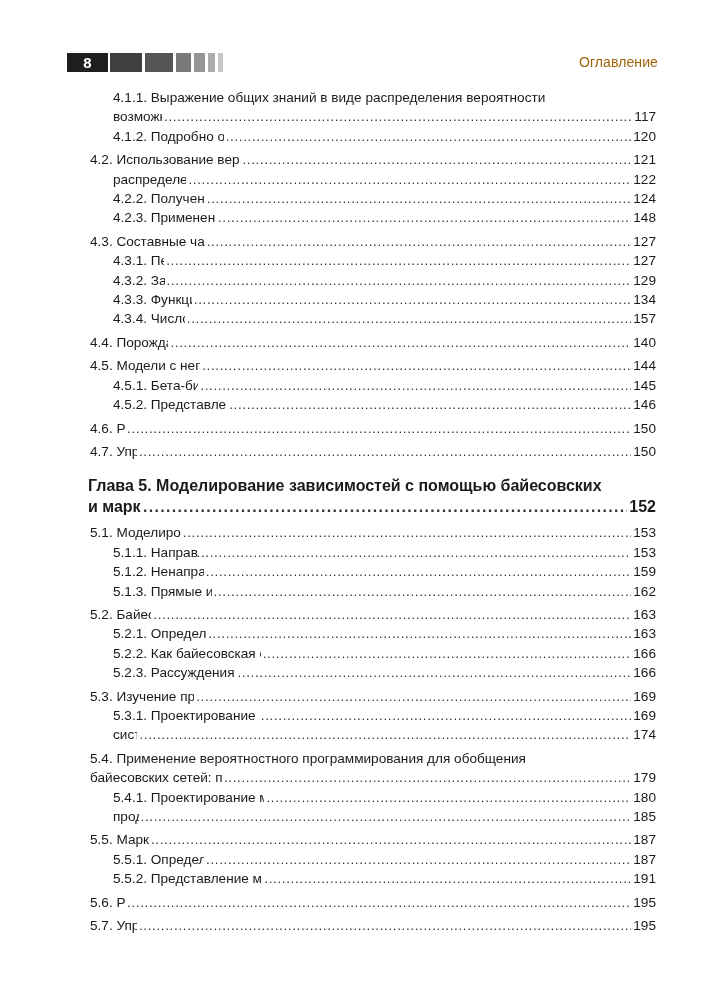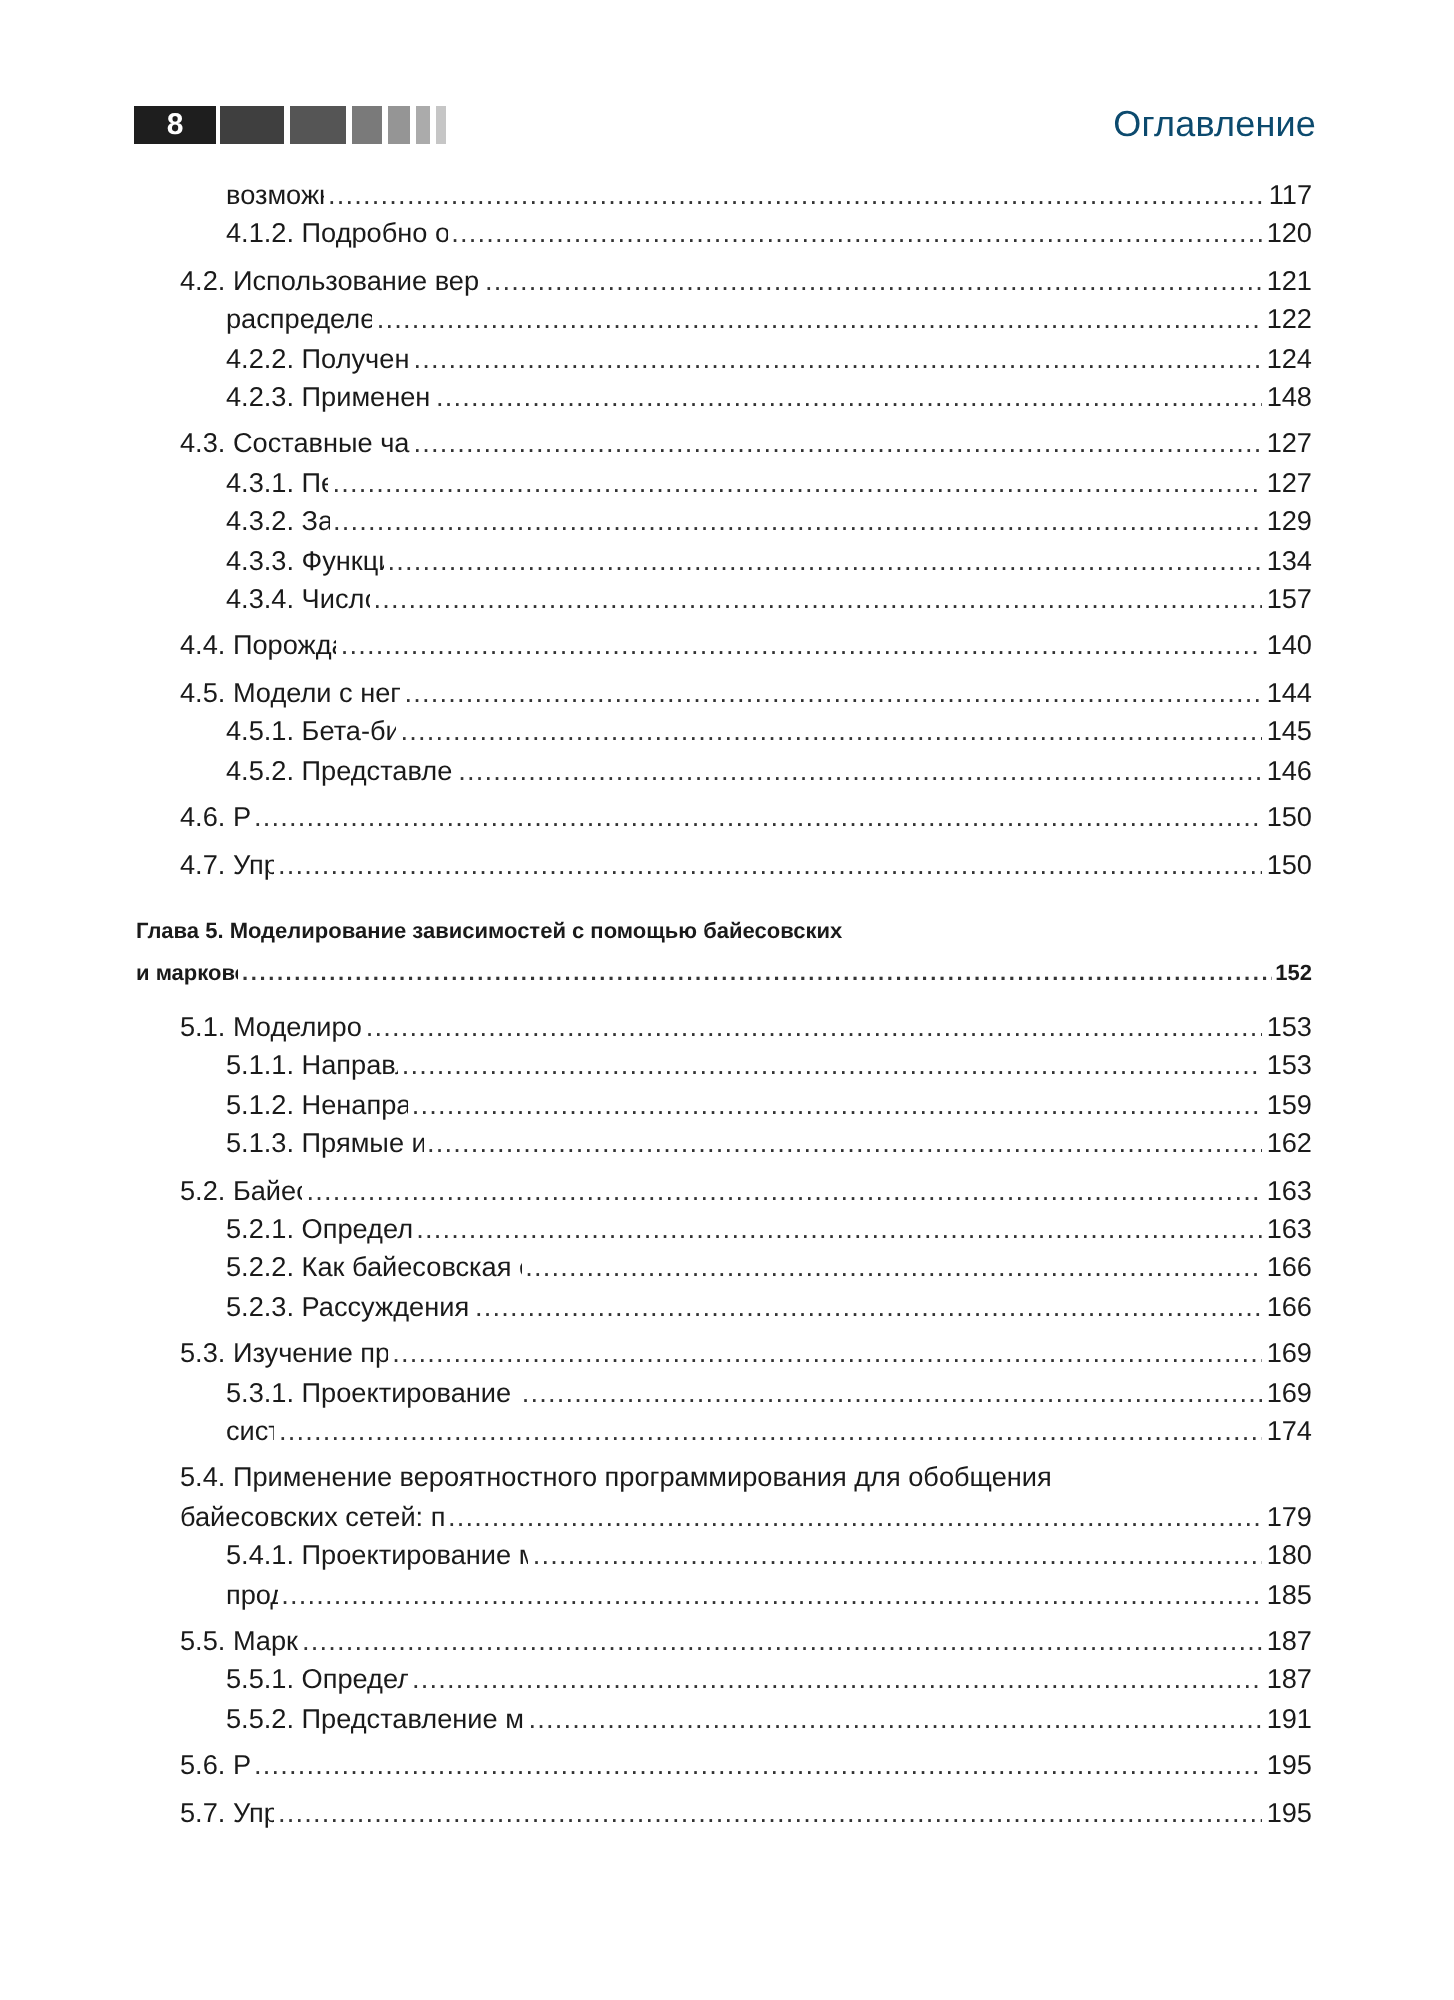--- a/index.html
+++ b/index.html
@@ -3,55 +3,56 @@
   <meta charset="utf-8">
   <style>
     html, body { margin: 0; padding: 0; background: #ffffff; }
     body { width: 727px; height: 1000px; position: relative; overflow: hidden;
            font-family: "Liberation Sans", sans-serif; color: #1a1a1a; }
     .header { position: absolute; left: 0; top: 0; width: 727px; height: 80px; }
     .page-num { position: absolute; left: 67px; top: 53px; width: 41px; height: 19px;
                 background: #1e1e1e; color: #fff; font-weight: bold; font-size: 15px;
                 line-height: 19px; text-align: center; }
     .blk { position: absolute; top: 53px; height: 19px; }
-    .running-title { position: absolute; right: 69px; top: 53px; font-size: 18px; line-height: 19px;
-                     color: #0c4a6e; letter-spacing: 0.1px; }
+    .running-title { position: absolute; right: 69px; top: 53px; font-size: 14px; line-height: 19px;
+                     color: #a16207; letter-spacing: 0.1px; }
     .toc { position: absolute; left: 68px; top: 88px; width: 588px; }
     .row { display: flex; align-items: baseline; font-size: 13.6px; line-height: 19.4px;
            white-space: nowrap; }
     .row .t { flex: 0 1 auto; overflow: hidden; }
     .row .dots { flex: 1 1 auto; overflow: hidden; margin: 0 2px; color: #333;
                  letter-spacing: 0.6px; }
     .row .dots::before { content: "........................................................................................................................................................................................................................................................"; }
     .row .p { flex: 0 0 auto; text-align: left; }
     .wrap-line { font-size: 13.6px; line-height: 19.4px; white-space: nowrap; }
     .l2 { padding-left: 22px; }
     .l3 { padding-left: 45px; }
     .gap { margin-top: 4px; }
     .chapter { margin-top: 14px; margin-bottom: 6px; }
-    .chapter .wrap-line, .chapter .row { font-weight: bold; font-size: 11px; line-height: 21px; }
+    .chapter .wrap-line, .chapter .row { font-weight: bold; font-size: 16px; line-height: 21px; margin-left: 20px; }
     .chapter .dots { letter-spacing: 1.3px; }
   </style>
 </head>
 <body>
 
 <div class="header">
   <div class="page-num">8</div>
   <div class="blk" style="left:110px;width:32px;background:#3f3f3f;"></div>
   <div class="blk" style="left:145px;width:28px;background:#555555;"></div>
   <div class="blk" style="left:176px;width:15px;background:#7a7a7a;"></div>
   <div class="blk" style="left:194px;width:11px;background:#959595;"></div>
   <div class="blk" style="left:208px;width:7px;background:#ababab;"></div>
   <div class="blk" style="left:218px;width:5px;background:#c6c6c6;"></div>
   <div class="running-title">Оглавление</div>
 </div>
 
 <div class="toc">
 
   <div class="entry l3">
+    <div class="wrap-line">4.1.1. Выражение общих знаний в виде распределения вероятности</div>
     <div class="row">
       <span class="t">возможных миров</span>
       <span class="dots"></span>
       <span class="p">117</span>
     </div>
   </div>
   <div class="row l3">
     <span class="t">4.1.2. Подробно о распределении вероятности</span>
     <span class="dots"></span>
     <span class="p">120</span>

